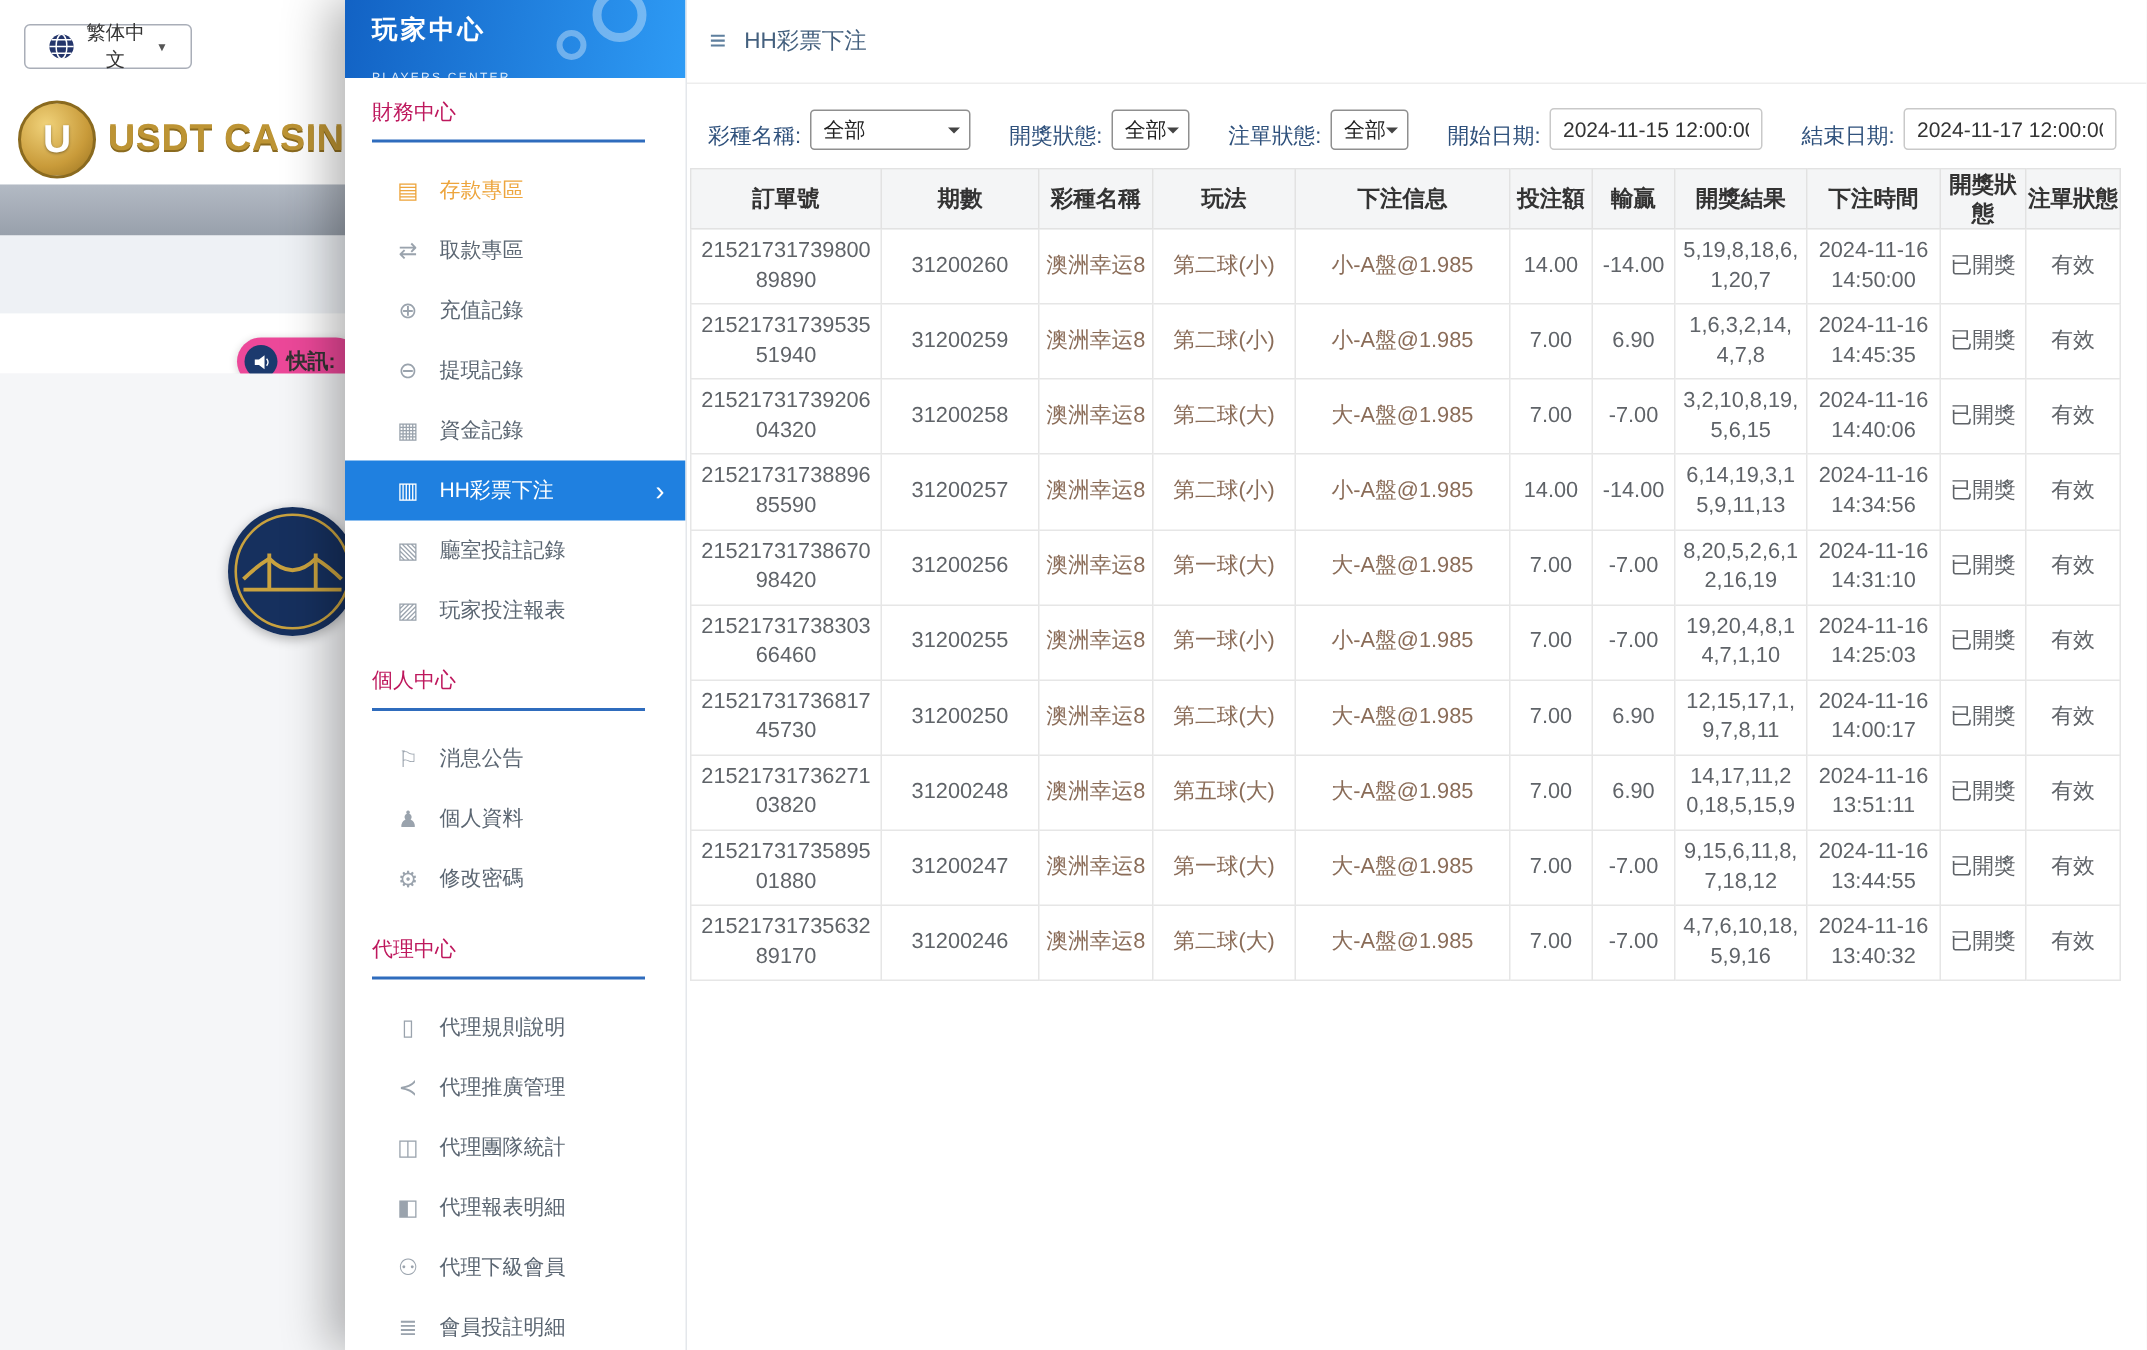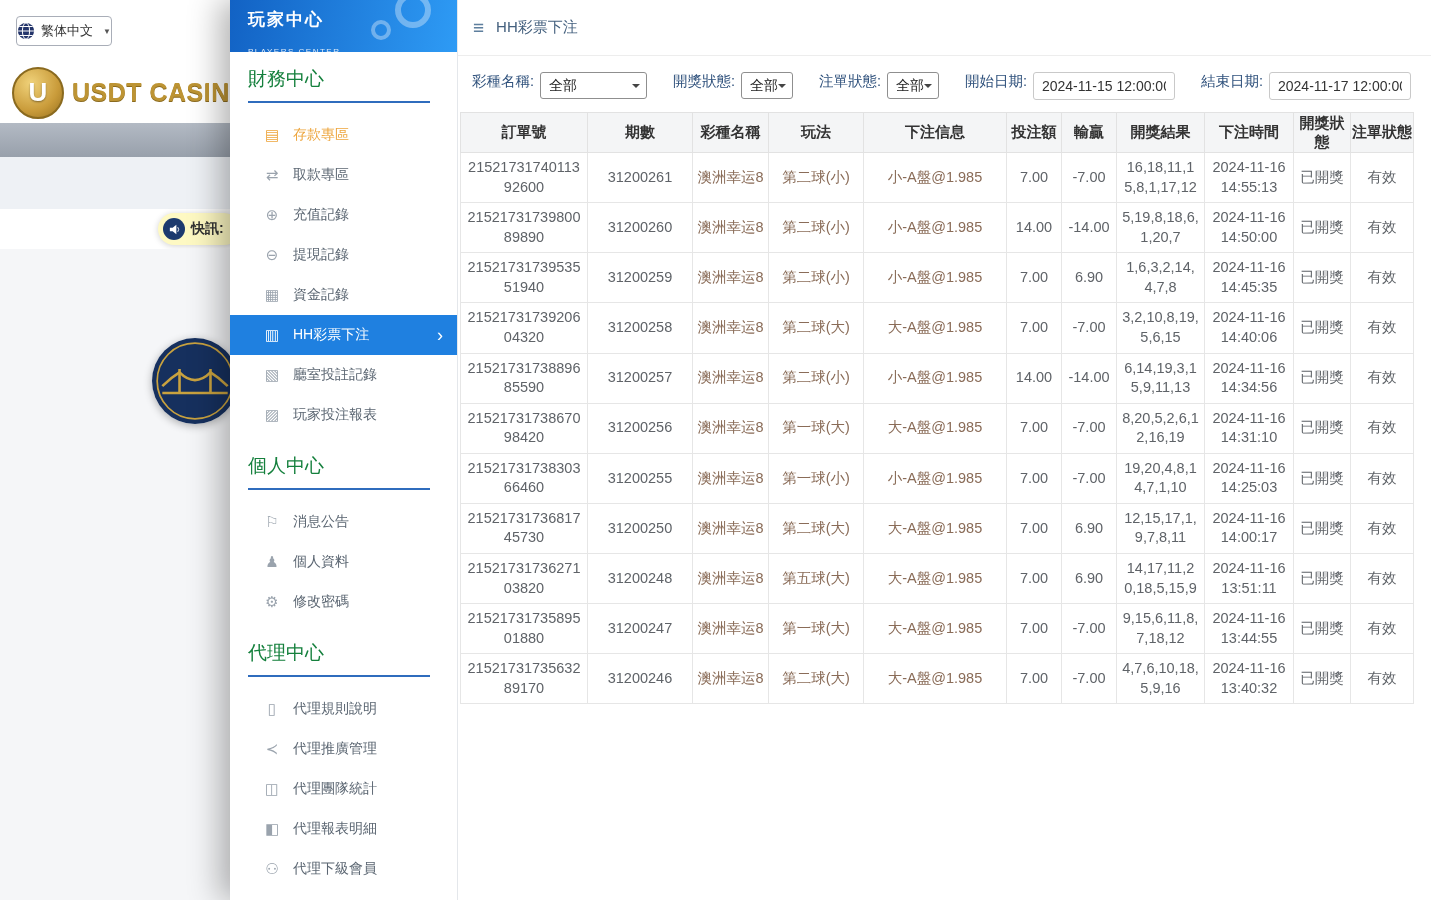--- a/index.html
+++ b/index.html
@@ -2,74 +2,74 @@
 <html><head>
 <meta charset="utf-8">
 <style>
 *{box-sizing:border-box;margin:0;padding:0}
 html,body{width:1431px;height:900px}
 body{font-family:"Liberation Sans","DejaVu Sans",sans-serif;position:relative;overflow:hidden;background:#fff}
 
 
 .bg{position:absolute;left:0;top:0;width:231px;height:900px;overflow:hidden;background:#f5f6f8}
 .bg-topbar{height:62px;background:#fff;position:relative}
-.lang-btn{position:absolute;left:16px;top:16px;height:30px;width:96px;background:#fff;border:1px solid #a9aeb8;border-radius:4px;display:flex;align-items:center;gap:6px;padding:0 0;font-size:13px;color:#333;font-family:inherit;cursor:pointer}
+.lang-btn{position:absolute;left:16px;top:16px;height:30px;width:112px;background:#fff;border:1px solid #a9aeb8;border-radius:4px;display:flex;align-items:center;gap:6px;padding:0 15px;font-size:13px;color:#333;font-family:inherit;cursor:pointer}
 .lang-btn .caret{font-size:8px;color:#555;margin-left:auto}
 .globe{width:18px;height:18px;flex:0 0 18px}
 .bg-logo-row{height:61px;background:#fff;display:flex;align-items:center;padding-left:12px;gap:8px}
 .emblem{width:52px;height:52px;border-radius:50%;background:radial-gradient(circle at 35% 30%,#f0d27a,#c99b3a 60%,#96701f);border:2px solid #8a6a1f;display:flex;align-items:center;justify-content:center;color:#fff;font-weight:bold;font-size:26px;text-shadow:0 1px 2px rgba(0,0,0,.4);flex:0 0 52px}
 .brand-text{font-size:25px;font-weight:800;color:#bd9434;letter-spacing:.5px;white-space:nowrap;text-shadow:0 1px 0 #8a6a1f}
 .bg-graybar{height:34px;background:linear-gradient(#b3bac4,#98a0ab)}
 .bg-banner{position:relative;height:452px;background:linear-gradient(160deg,#e9f2fc 0%,#cfdff3 55%,#dce8f7 100%);overflow:hidden}
 .bn-shape{position:absolute;background:rgba(255,255,255,.55);transform:rotate(-18deg);border-radius:60px}
 .s1{width:300px;height:90px;left:-70px;top:14px}
 .s2{width:330px;height:130px;left:-50px;top:330px}
 .bn-title{position:absolute;left:0;top:118px;font-size:46px;font-weight:800;color:#1c3a6e;letter-spacing:2px;white-space:nowrap}
 .bn-badges{position:absolute;left:24px;top:192px;display:flex;align-items:center;gap:8px}
 .bn-badge{background:#1c3a6e;color:#fff;font-weight:700;font-size:22px;padding:4px 9px;border-radius:8px;white-space:nowrap}
 .bn-waves{color:#8fb3dd;font-size:24px;letter-spacing:-2px;font-weight:700}
 .bn-pill{position:absolute;left:-26px;top:260px;border:3px solid #1c3a6e;border-radius:26px;background:rgba(255,255,255,.85);color:#1c3a6e;font-weight:700;font-size:20px;padding:6px 20px;white-space:nowrap}
 .bn-sub{position:absolute;left:-4px;top:318px;font-size:40px;font-weight:800;color:#1c3a6e;letter-spacing:3px;white-space:nowrap}
 .bg-midstrip{height:52px;background:#eef1f5}
 .bg-ticker-row{height:40px;background:#fff;position:relative}
-.ticker-pill{position:absolute;left:158px;top:4px;height:32px;display:flex;align-items:center;gap:6px;background:#fef9c3;border-radius:16px;box-shadow:0 1px 6px rgba(0,0,0,.18);padding:0 16px 0 5px}
+.ticker-pill{position:absolute;left:158px;top:16px;height:32px;display:flex;align-items:center;gap:6px;background:#ec4899;border-radius:16px;box-shadow:0 1px 6px rgba(0,0,0,.18);padding:0 16px 0 5px}
 .spk{width:22px;height:22px;border-radius:50%;background:#1c3a6e;display:flex;align-items:center;justify-content:center;flex:0 0 22px}
 .tk-label{font-size:14px;font-weight:700;color:#333;white-space:nowrap}
 .bg-bottom{height:199px;background:#f5f6f8;position:relative}
 .float-logo{position:absolute;left:152px;top:89px;width:86px;height:86px;border-radius:50%;box-shadow:0 2px 8px rgba(0,0,0,.3);cursor:pointer}
 .float-logo svg{display:block}
 
 
 .modal{position:absolute;left:230px;top:0;width:1201px;height:900px;background:#fff;display:flex;box-shadow:-10px 0 30px rgba(0,0,0,.30)}
 
 
 .sidebar{width:228px;flex:0 0 228px;border-right:1px solid #e4e7eb;overflow:hidden;background:#fff}
 .sb-head{height:52px;background:linear-gradient(100deg,#1262c4,#2e9bf5);position:relative;padding:8px 0 0 18px;color:#fff;overflow:hidden}
 .sb-title{font-size:17px;font-weight:700;letter-spacing:2px}
 .sb-sub{font-size:8px;letter-spacing:1.5px;opacity:.85;margin-top:16px}
 .chip{position:absolute;border:6px solid rgba(255,255,255,.35);border-radius:50%}
 .c1{width:36px;height:36px;right:26px;top:-8px}
 .c2{width:20px;height:20px;right:66px;top:20px;border-width:4px}
 .sb-nav{padding-top:6px}
-.sec-head{margin:18px 18px 12px;font-size:19px;color:#15803d;padding-bottom:9px;border-bottom:2px solid #2f6cbd;width:182px}
+.sec-head{margin:18px 18px 12px;font-size:14px;color:#be185d;padding-bottom:9px;border-bottom:2px solid #2f6cbd;width:182px}
 .sec-head:first-child{margin-top:8px}
 .item{height:40px;display:flex;align-items:center;gap:13px;padding-left:34px;font-size:14px;color:#5b6672;position:relative;cursor:pointer}
 .item .mi{width:16px;color:#9aa3ad;font-size:15px;text-align:center;flex:0 0 16px}
 .item.accent{color:#eda53d}
 .item.accent .mi{color:#eda53d}
 .item.active{background:#1f80e0;color:#fff}
 .item.active .mi{color:#fff}
 .chev{position:absolute;right:14px;font-size:18px;color:#fff;line-height:1}
 
 
 .content{flex:1;min-width:0;display:flex;flex-direction:column;background:#fff}
 .c-head{height:56px;flex:0 0 56px;display:flex;align-items:center;gap:12px;padding:0 15px;border-bottom:1px solid #ededed}
 .burger{font-size:19px;color:#5e7f9e;cursor:pointer}
 .c-title{font-size:15px;color:#44607e}
-.filters{display:flex;align-items:flex-start;padding:16px 14px 0;font-size:14.5px;color:#2f517c;white-space:nowrap}
+.filters{display:flex;align-items:flex-end;padding:16px 14px 0;font-size:14.5px;color:#2f517c;white-space:nowrap}
 .filters>*{margin-right:6px}
 .f-label.gap{margin-left:20px}
 .f-select{position:relative;display:inline-flex;align-items:center;height:27px;border:1px solid #8f8f8f;border-radius:3px;background:#fff;padding:0 20px 0 8px;color:#222;font-size:14px;cursor:pointer}
 .f-select::after{content:"";position:absolute;right:6px;top:11px;border:4px solid transparent;border-top-color:#444}
 .w120{width:121px}
 .w52{width:52px}
 .f-date{height:28px;width:142px;border:1px solid #c9c9c9;border-radius:3px;padding:0 8px;font-size:14px;color:#333;font-family:inherit;background:#fff}
 .btn-row{padding:12px 14px 0}
 .search-btn{width:46px;height:30px;background:#2080f0;color:#fff;border:none;border-radius:4px;font-size:15px;font-family:inherit;cursor:pointer}
 .table-wrap{margin:12px 16px 0 2px}
@@ -277,33 +277,20 @@
               <th>投注額</th>
               <th>輸贏</th>
               <th>開獎結果</th>
               <th>下注時間</th>
               <th>開獎狀態</th>
               <th>注單狀態</th>
             </tr>
           </thead>
         <tbody>
             <tr>
-              <td class="brk">2152173174011392600</td>
-              <td>31200261</td>
-              <td class="warm">澳洲幸运8</td>
-              <td class="warm">第二球(小)</td>
-              <td class="warm">小-A盤@1.985</td>
-              <td>7.00</td>
-              <td>-7.00</td>
-              <td class="brk">16,18,11,15,8,1,17,12</td>
-              <td>2024-11-16 14:55:13</td>
-              <td>已開獎</td>
-              <td>有效</td>
-            </tr>
-            <tr>
               <td class="brk">2152173173980089890</td>
               <td>31200260</td>
               <td class="warm">澳洲幸运8</td>
               <td class="warm">第二球(小)</td>
               <td class="warm">小-A盤@1.985</td>
               <td>14.00</td>
               <td>-14.00</td>
               <td class="brk">5,19,8,18,6,1,20,7</td>
               <td>2024-11-16 14:50:00</td>
               <td>已開獎</td>

